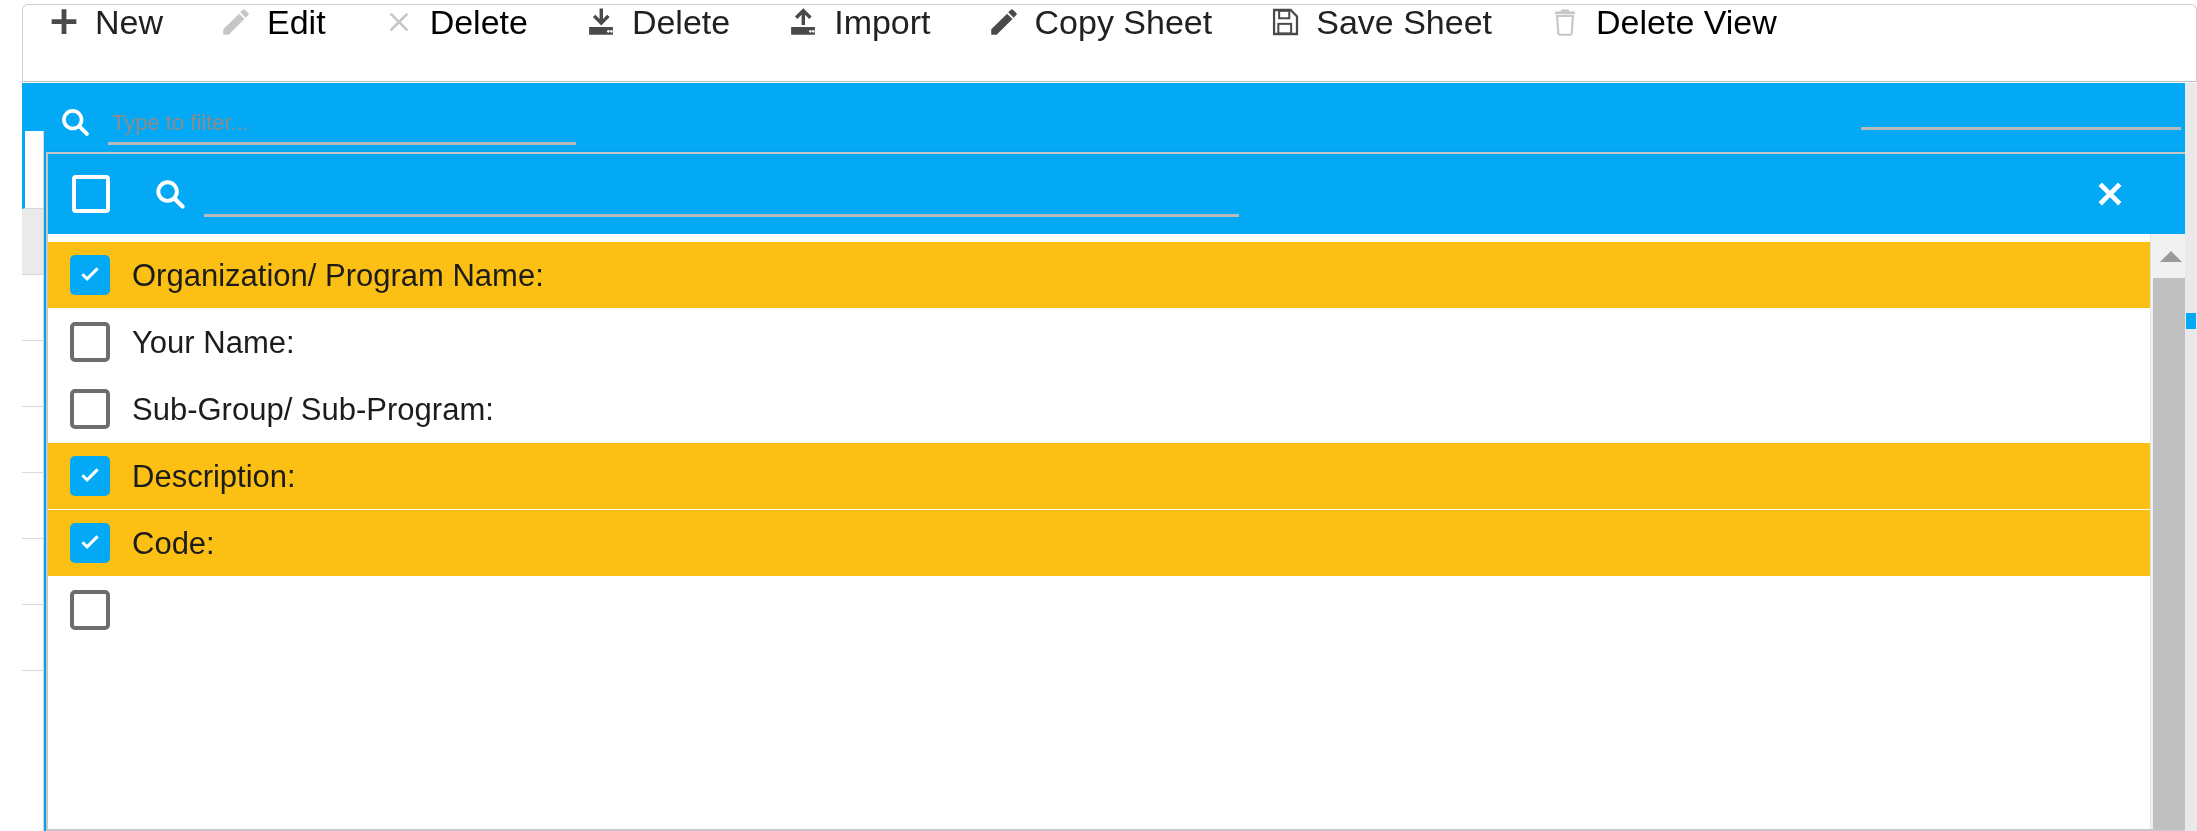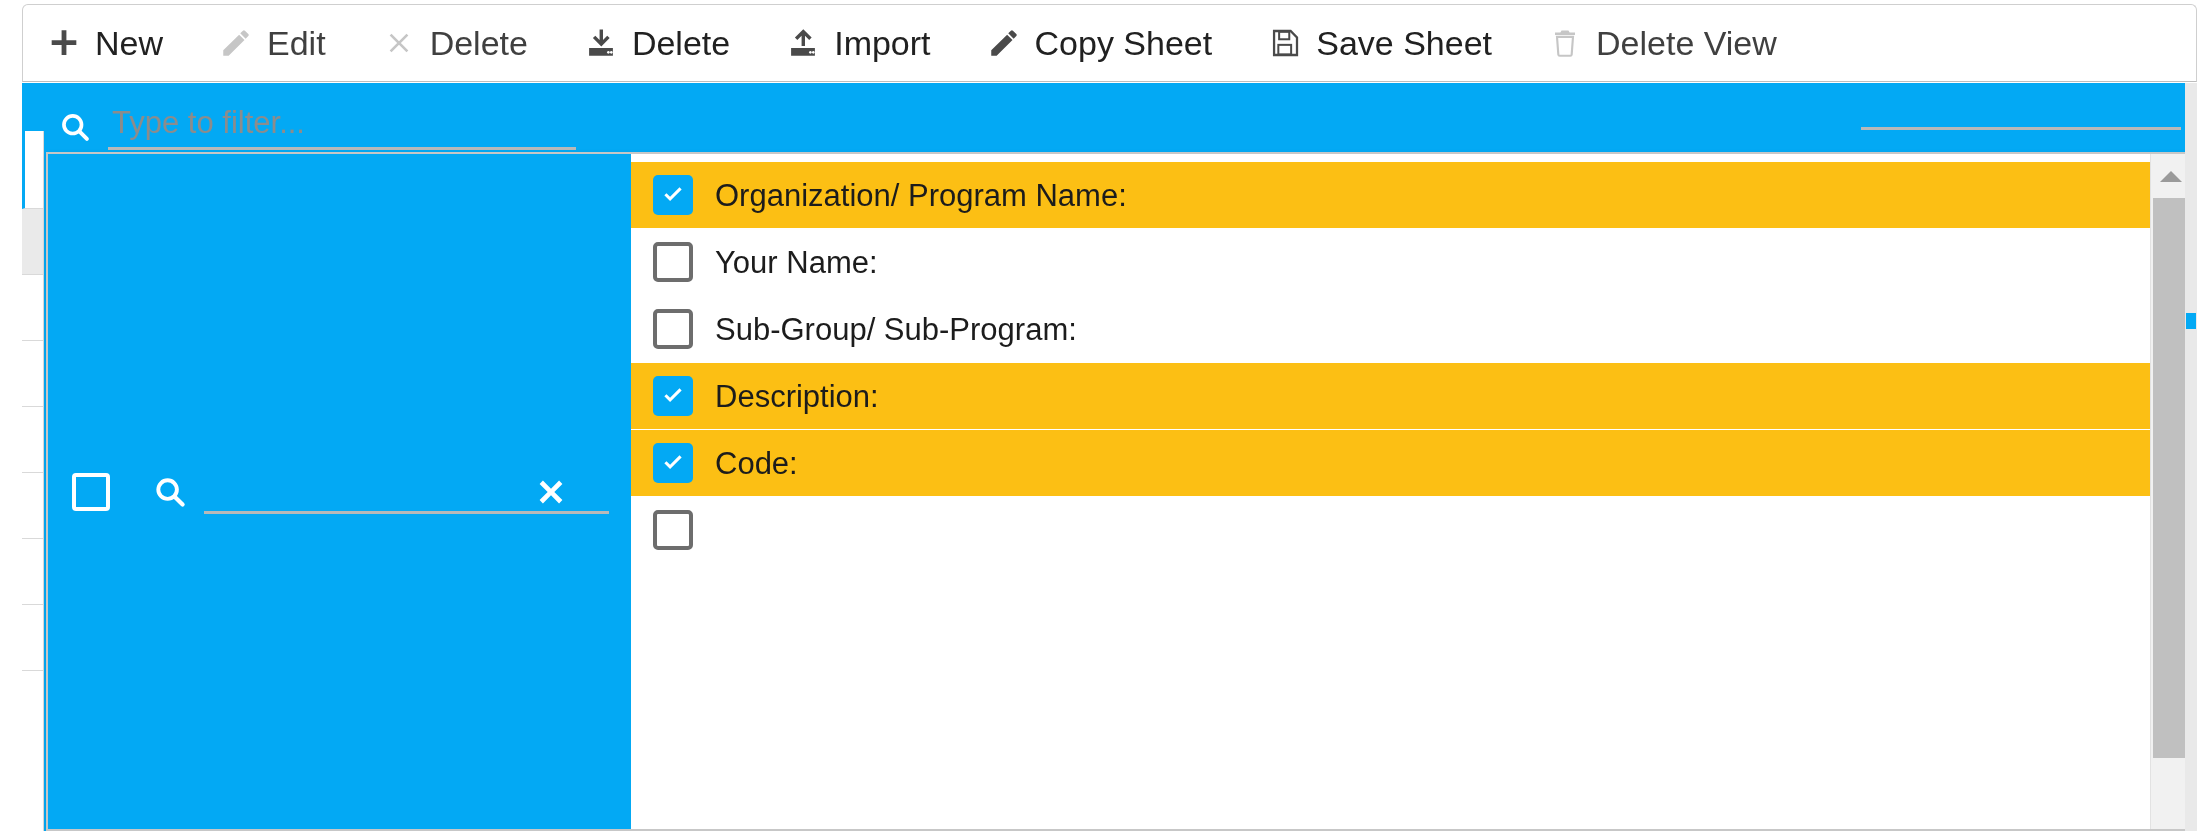--- a/index.html
+++ b/index.html
@@ -22,32 +22,31 @@
     border-top-left-radius: 6px;
     border-top-right-radius: 6px;
     border-bottom: 1px solid #bdbdbd;
     display: flex;
     align-items: center;
     padding-left: 24px;
     overflow: hidden;
   }
   .tb-item {
     display: flex;
-    align-items: center;
     gap: 14px;
     height: 100%;
     padding: 0 28px 0 0;
     margin-right: 28px;
     white-space: nowrap;
     font-size: 34px;
     color: #212121;
     cursor: pointer;
     user-select: none;
   }
-  .tb-item.disabled { color: #404040; cursor: default; }
+  .tb-item.disabled { color: #000000; cursor: default; }
   .tb-ico {
     display: inline-flex;
     align-items: center;
     justify-content: center;
     width: 34px; height: 34px;
     flex: 0 0 34px;
   }
   .tb-ico svg { display:block; }
   .tb-label { line-height: 1; }
 
@@ -67,21 +66,21 @@
     width: 518px;
   }
   .fs-ico { width: 34px; height: 34px; flex: 0 0 34px; margin-bottom: 6px; }
   .fs-input {
     flex: 1 1 auto;
     border: 0;
     border-bottom: 3px solid #b9b9b9;
     background: transparent;
     outline: none;
     font-family: "Liberation Sans", sans-serif;
-    font-size: 31px;
+    font-size: 22px;
     color: #ffffff;
     padding: 0 0 6px 4px;
   }
   .fs-input::placeholder { color: #8c8c8c; opacity: 1; }
 
   .filter-search-right {
     position: absolute;
     right: 16px; top: 44px;
     width: 320px;
     border-bottom: 3px solid #b9b9b9;
@@ -102,21 +101,21 @@
 
   
   .panel {
     position: absolute;
     left: 46px; top: 152px;
     width: 2146px; height: 679px;
     background: #ffffff;
     border: 2px solid #c7c7c7;
     box-shadow: 0 2px 5px rgba(0,0,0,.10);
     display: flex;
-    flex-direction: row;
+    flex-direction: column;
     overflow: hidden;
   }
   .panel-head {
     flex: 0 0 80px;
     background: #03a9f4;
     display: flex;
     align-items: center;
     padding: 0 22px 0 24px;
     gap: 20px;
     position: relative;

